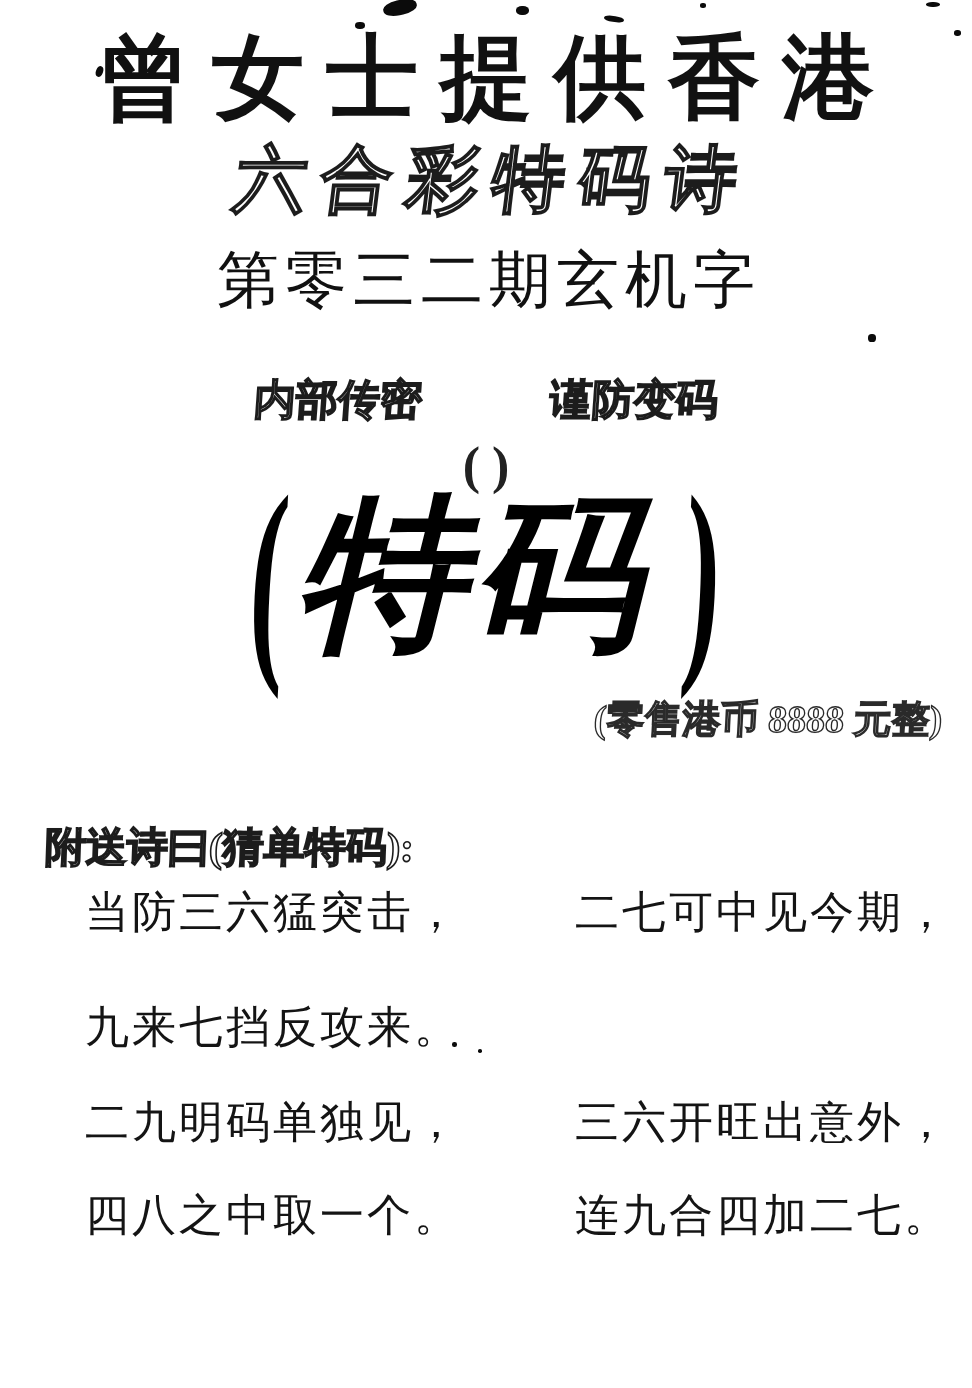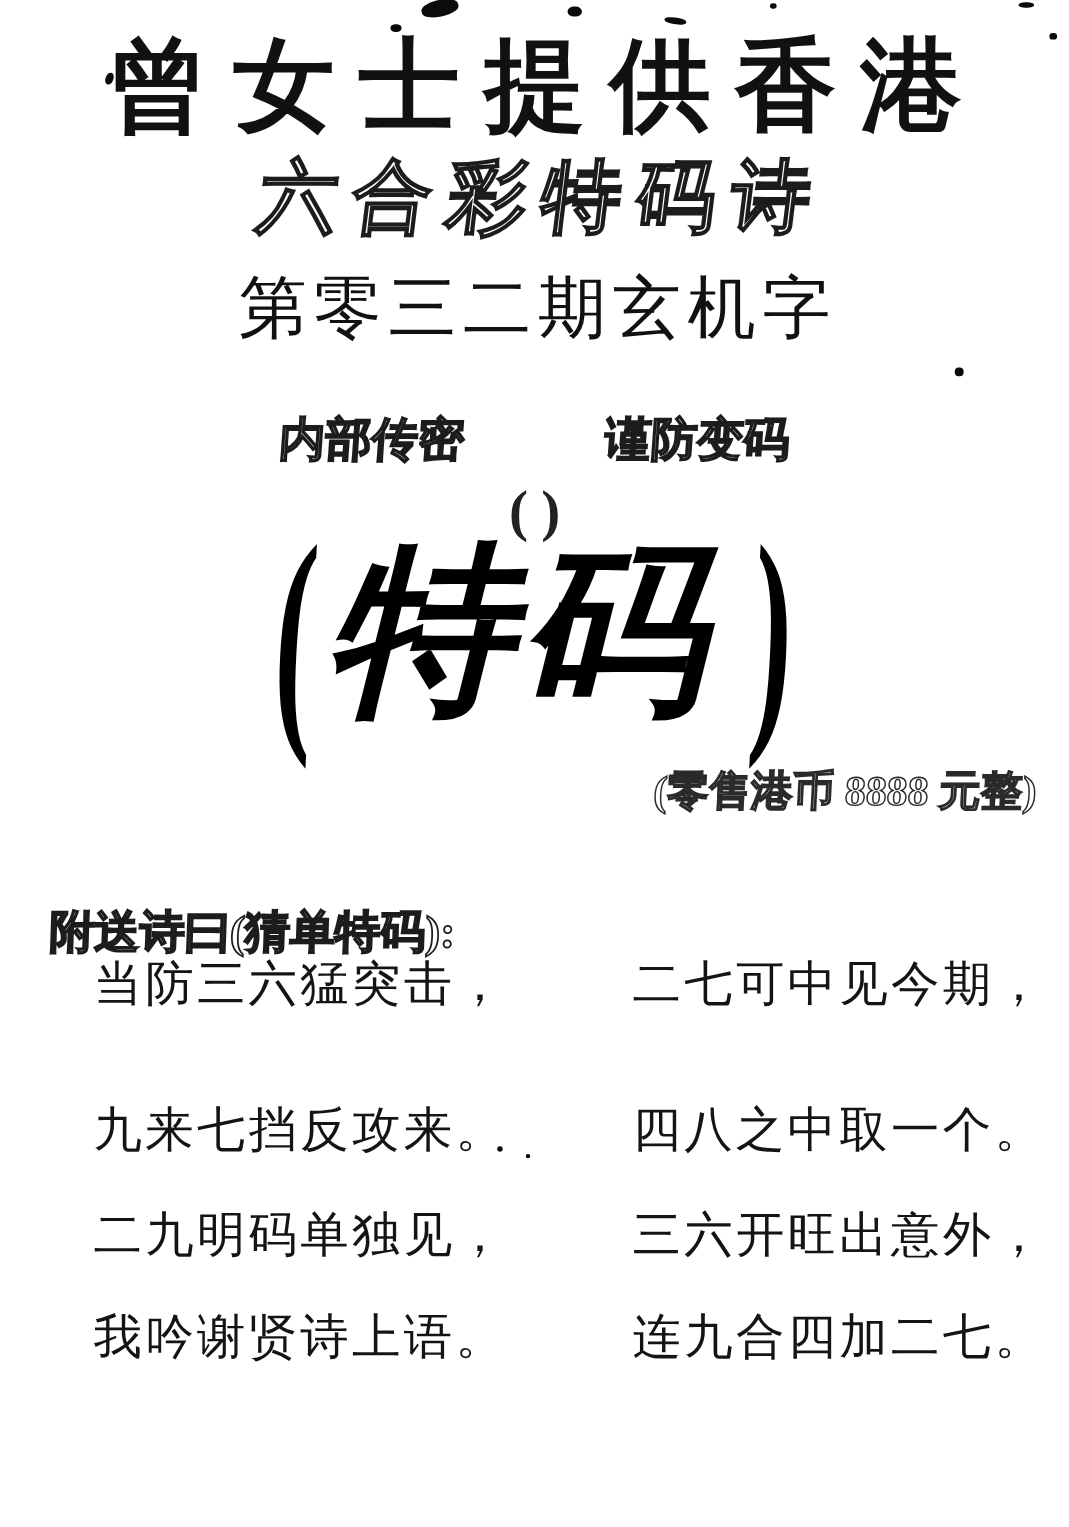--- a/index.html
+++ b/index.html
@@ -79,21 +79,21 @@
     top:820px; left:45px; font-size:41px; font-weight:bold;
     white-space:nowrap; transform:skewX(-2deg);
   }
 
   .poem-line {
     position:absolute; font-size:44px; letter-spacing:3px;
     white-space:nowrap; color:#141414;
   }
   .poem-left { left:85px; }
   .poem-right { left:575px; }
-  .row-1 { top:865px;font-family:Liberation Mono, monospace; }
+  .row-1 { top:883px;font-family:Liberation Mono, monospace; }
   .row-2 { top:998px; }
   .row-3 { top:1093px; }
   .row-4 { top:1186px; }
 
   .footer-row {
     top:1303px; left:98px; display:flex; align-items:baseline; gap:18px;
     font-size:41px; white-space:nowrap;
   }
   .footer-label { font-weight:bold; }
 
@@ -150,24 +150,23 @@
     <span class="feature-paren">)</span>
   </div>
 
   <div class="abs price-note outline-thin">(零售港币 8888 元整)</div>
 
   <div class="abs poem-heading outline">附送诗曰(猜单特码):</div>
 
   <div class="poem-line poem-left row-1">当防三六猛突击，</div>
   <div class="poem-line poem-right row-1">二七可中见今期，</div>
   <div class="poem-line poem-left row-2">九来七挡反攻来。</div>
-  <div class="poem-line poem-right row-2">四八之中取一个。</div>
   <div class="poem-line poem-right row-3">三六开旺出意外，</div>
   <div class="poem-line poem-left row-3">二九明码单独见，</div>
-  <div class="poem-line poem-left row-4">我吟谢贤诗上语。</div>
+  <div class="poem-line poem-left row-4">四八之中取一个。</div>
   <div class="poem-line poem-right row-4">连九合四加二七。</div>
 
   <div class="abs footer-row">
     <span class="footer-label outline-thin">猜生肖:</span>
     <span>粉圆珍袭五云色</span>
     <span class="footer-label outline-thin">配:</span>
     <span>我吟谢贤诗上语</span>
   </div>
 
   <div class="abs watermark" style="color: #0f172a;">

